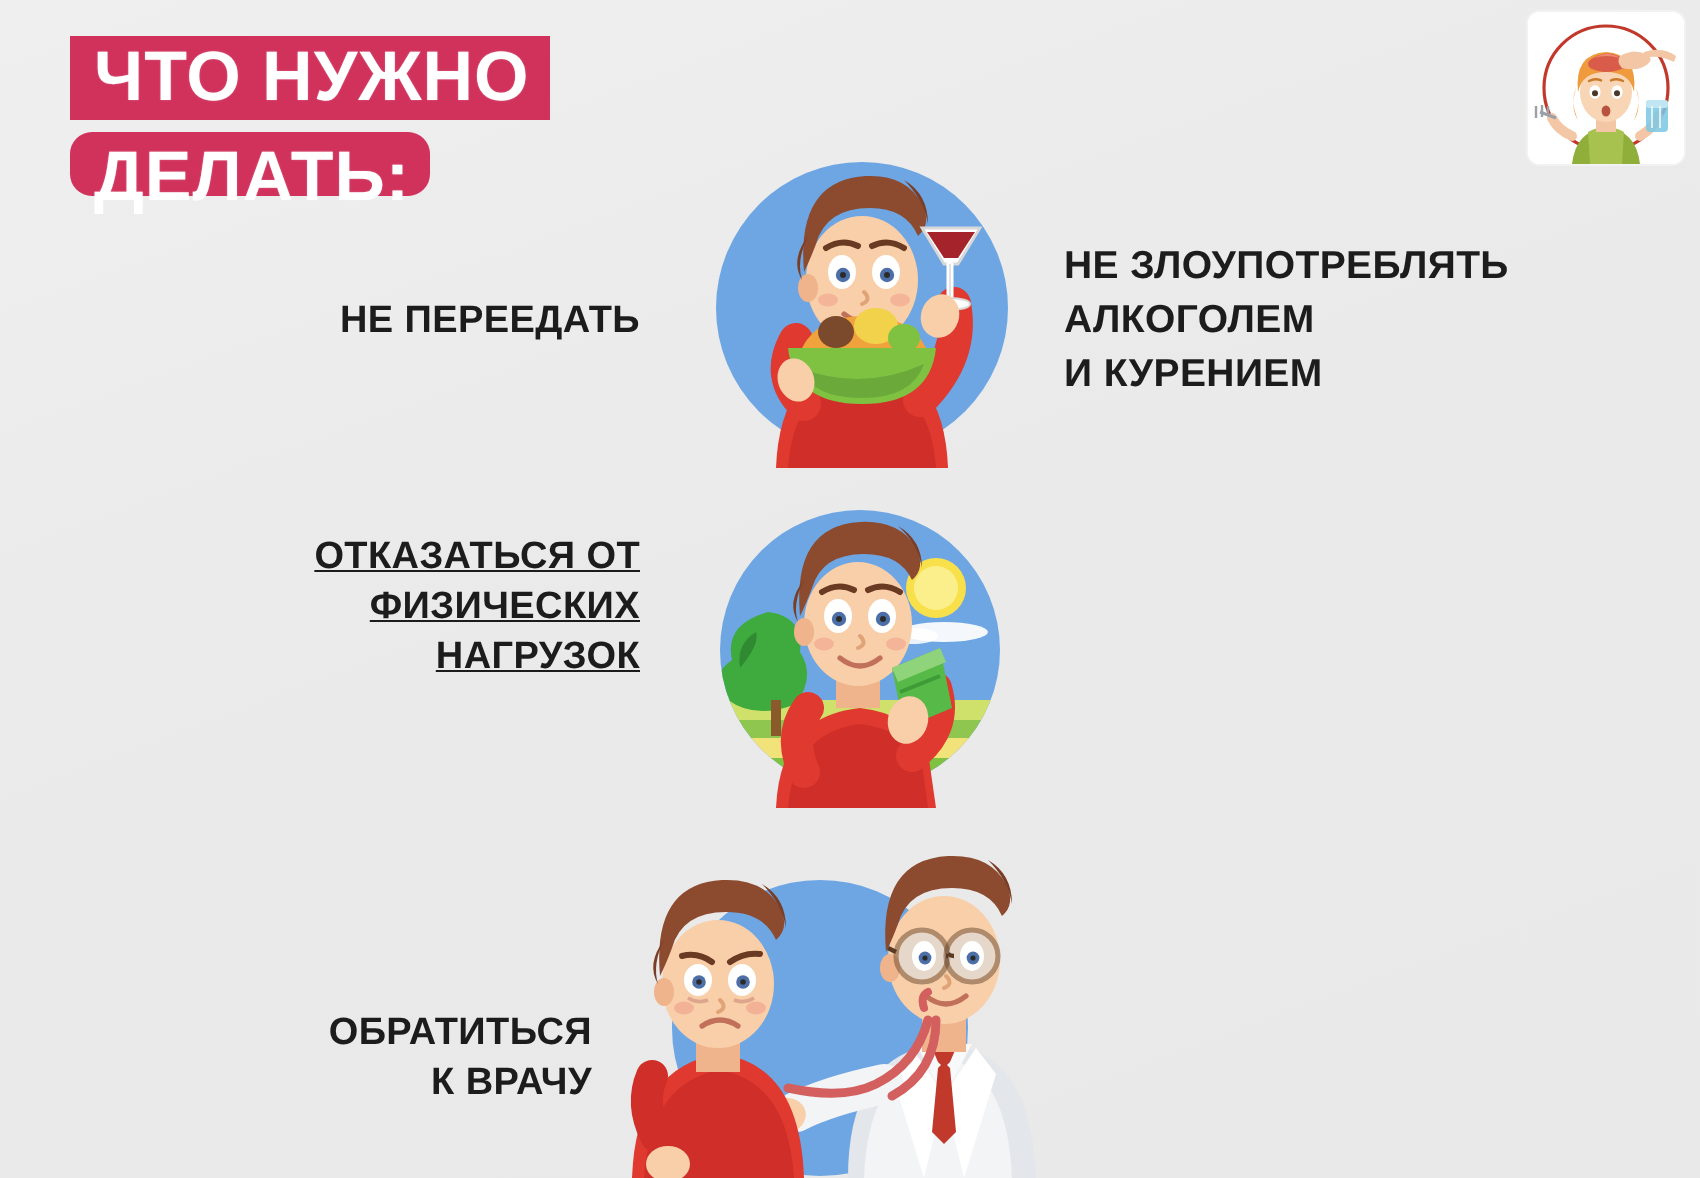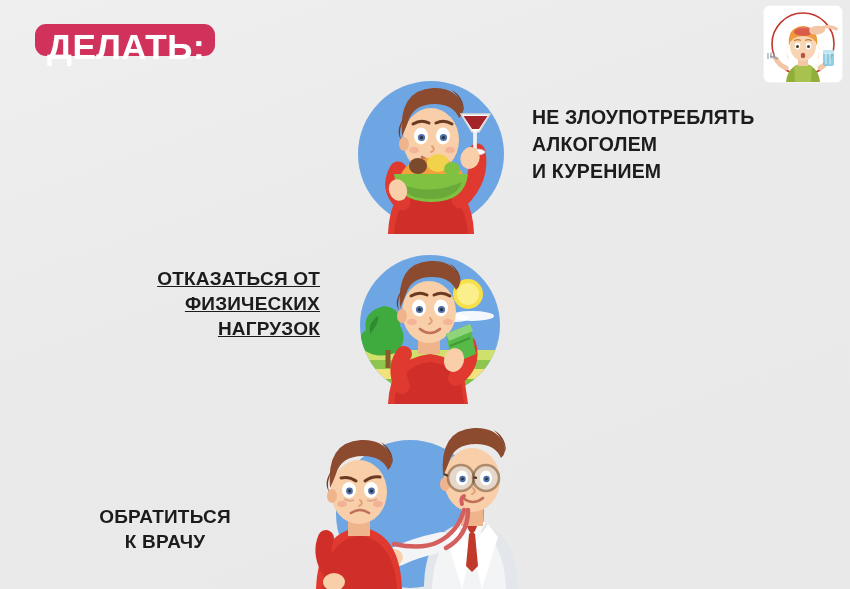--- a/index.html
+++ b/index.html
@@ -72,41 +72,42 @@
     line-height: 25px;
     letter-spacing: 0.2px;
     white-space: pre-line;
   }
   .label.left  { text-align: right; }
   .label.right { text-align: left; font-size: 19.5px; line-height: 27px; }
 
   
   #label-left-1  { left: 60px;  top: 148px; width: 260px; }
   #label-left-2  { left: 60px;  top: 266px; width: 260px; text-decoration: underline; }
-  #label-left-3  { left: 45px;  top: 504px; width: 240px; text-align: center; }
-
-  
-  #label-right-1 { left: 532px; top: 104px; width: 300px; }
+  #label-left-3  { left: 56px;  top: 504px; width: 240px; }
+
+  
+  #label-right-1 { left: 532px; top: 120px; width: 300px; }
   #label-right-2 { left: 532px; top: 262px; width: 300px; }
   #label-right-3 { left: 532px; top: 443px; width: 305px; }
 
   
   .illus { position: absolute; }
   #illus-1 { left: 348px; top: 62px;  width: 166px; height: 172px; }
   #illus-2 { left: 344px; top: 246px; width: 172px; height: 158px; }
   #illus-3 { left: 306px; top: 418px; width: 232px; height: 171px; }
 
   .illus svg { display: block; width: 100%; height: 100%; }
 </style>
 </head>
 <body>
 
 <div id="poster">
 
   <div class="title-block">
+    <span class="title-bar line1">ЧТО НУЖНО</span>
     <span class="title-bar line2">ДЕЛАТЬ:</span>
   </div>
 
   <div class="logo">
     <svg viewBox="0 0 78 76">
       <rect x="0" y="0" width="78" height="76" fill="#ffffff"></rect>
       <circle cx="39" cy="38" r="31" fill="none" stroke="#c0392b" stroke-width="1.6"></circle>
 
       <path d="M22 76 q2 -17 17 -18 q15 1 17 18 z" fill="#8fae3a"></path>
       <path d="M30 60 q9 -5 18 0 l-1 16 h-16 z" fill="#a7c24e"></path>
@@ -139,20 +140,21 @@
       <path d="M6 50 l8 3" stroke="#9aa0a6" stroke-width="1.5"></path>
       <path d="M4 47 l0 6 M7 46.5 l0 6 M10 47 l0 5" stroke="#9aa0a6" stroke-width="1.2"></path>
 
       <path d="M56 62 q7 -4 9 -10" stroke="#f3c6a6" stroke-width="5" fill="none" stroke-linecap="round"></path>
       <rect x="59" y="44" width="11" height="16" rx="2" fill="#79c7e3" opacity="0.85"></rect>
       <rect x="59" y="44" width="11" height="4" rx="1.5" fill="#bfe6f2"></rect>
       <path d="M62 47 l0 11 M66 47 l0 11" stroke="#ffffff" stroke-width="1" opacity="0.7"></path>
     </svg>
   </div>
 
+  <div class="label left" id="label-left-1">НЕ ПЕРЕЕДАТЬ</div>
 
   <div class="illus" id="illus-1">
     <svg viewBox="0 0 166 172">
       <circle cx="83" cy="92" r="73" fill="#6ea6e4"></circle>
 
       <path d="M40 172 q2 -52 43 -56 q41 4 43 56 z" fill="#e0392f"></path>
       <path d="M46 172 q3 -42 37 -46 q34 4 37 46 z" fill="#cf2f28"></path>
 
       <path d="M112 138 q22 -22 17 -48" stroke="#e0392f" stroke-width="17" fill="none" stroke-linecap="round"></path>
 

